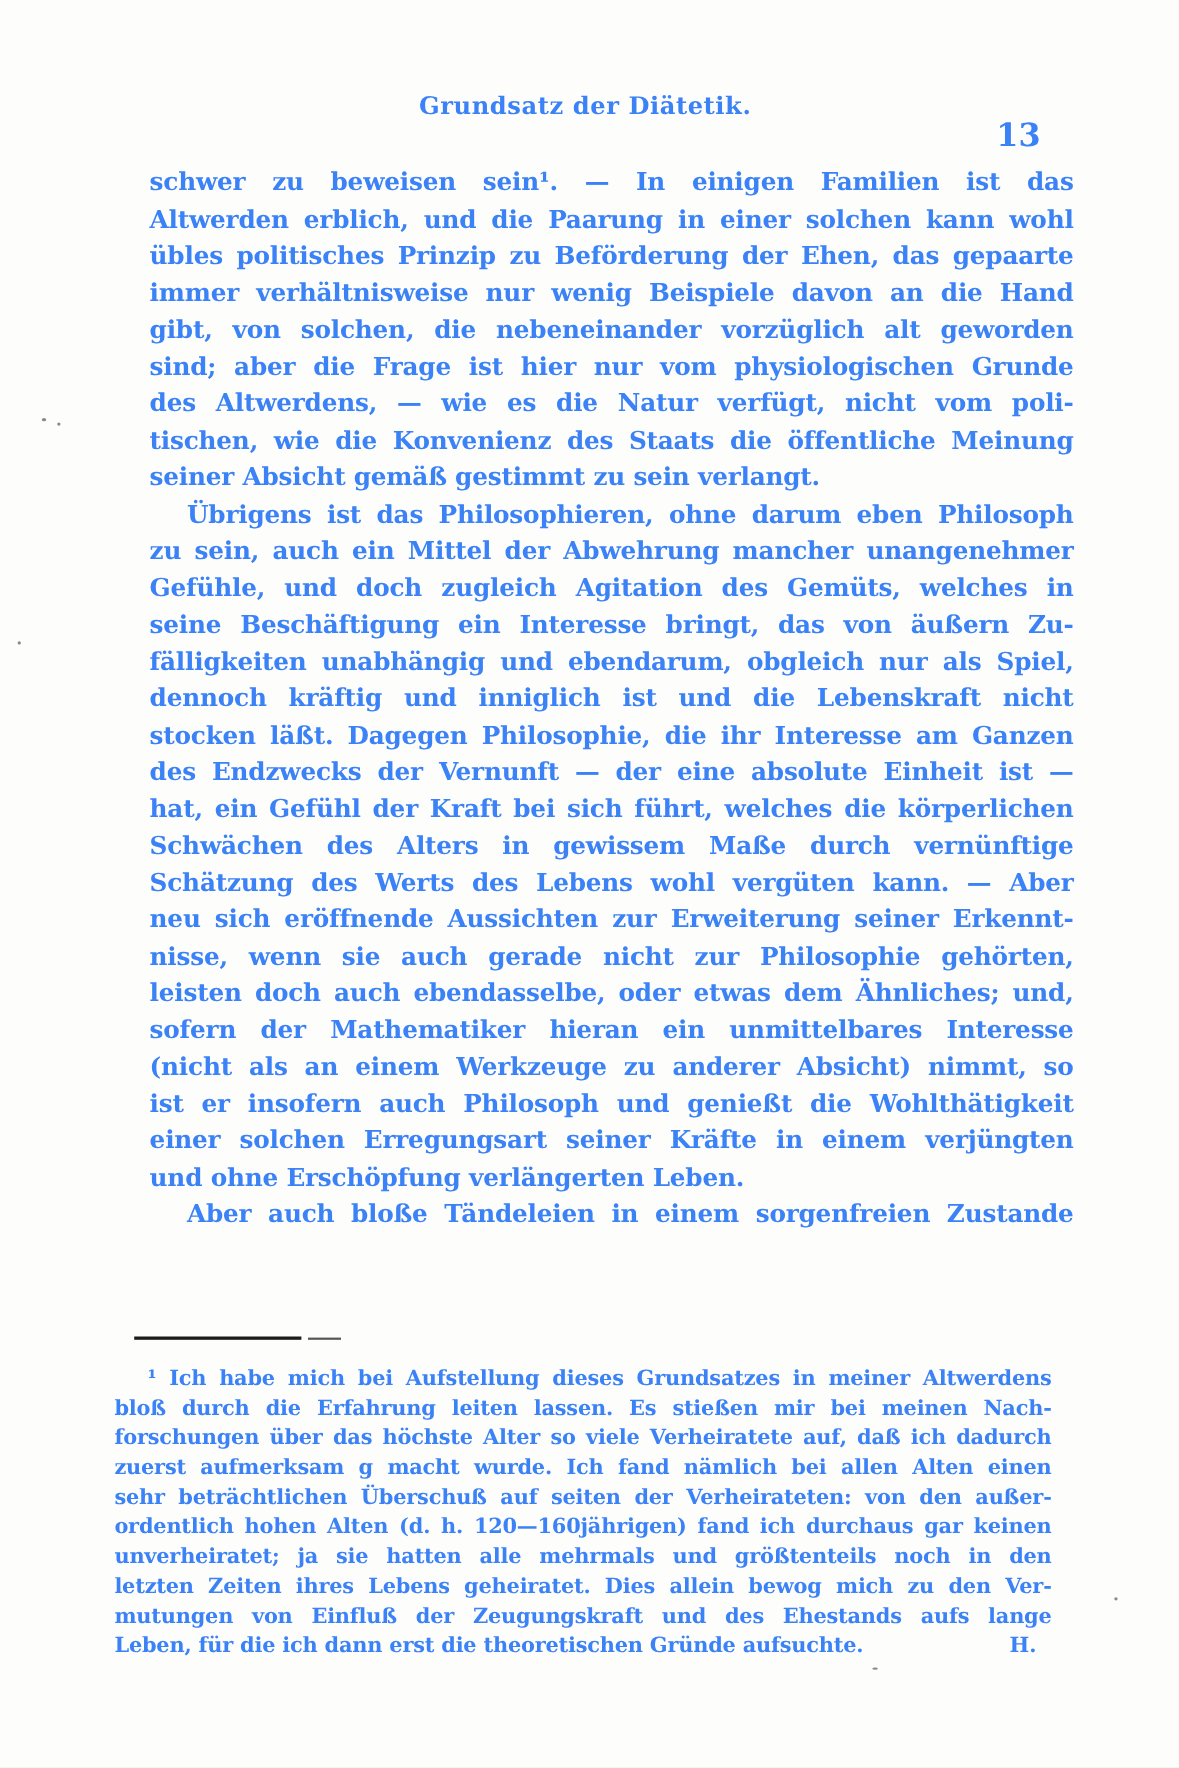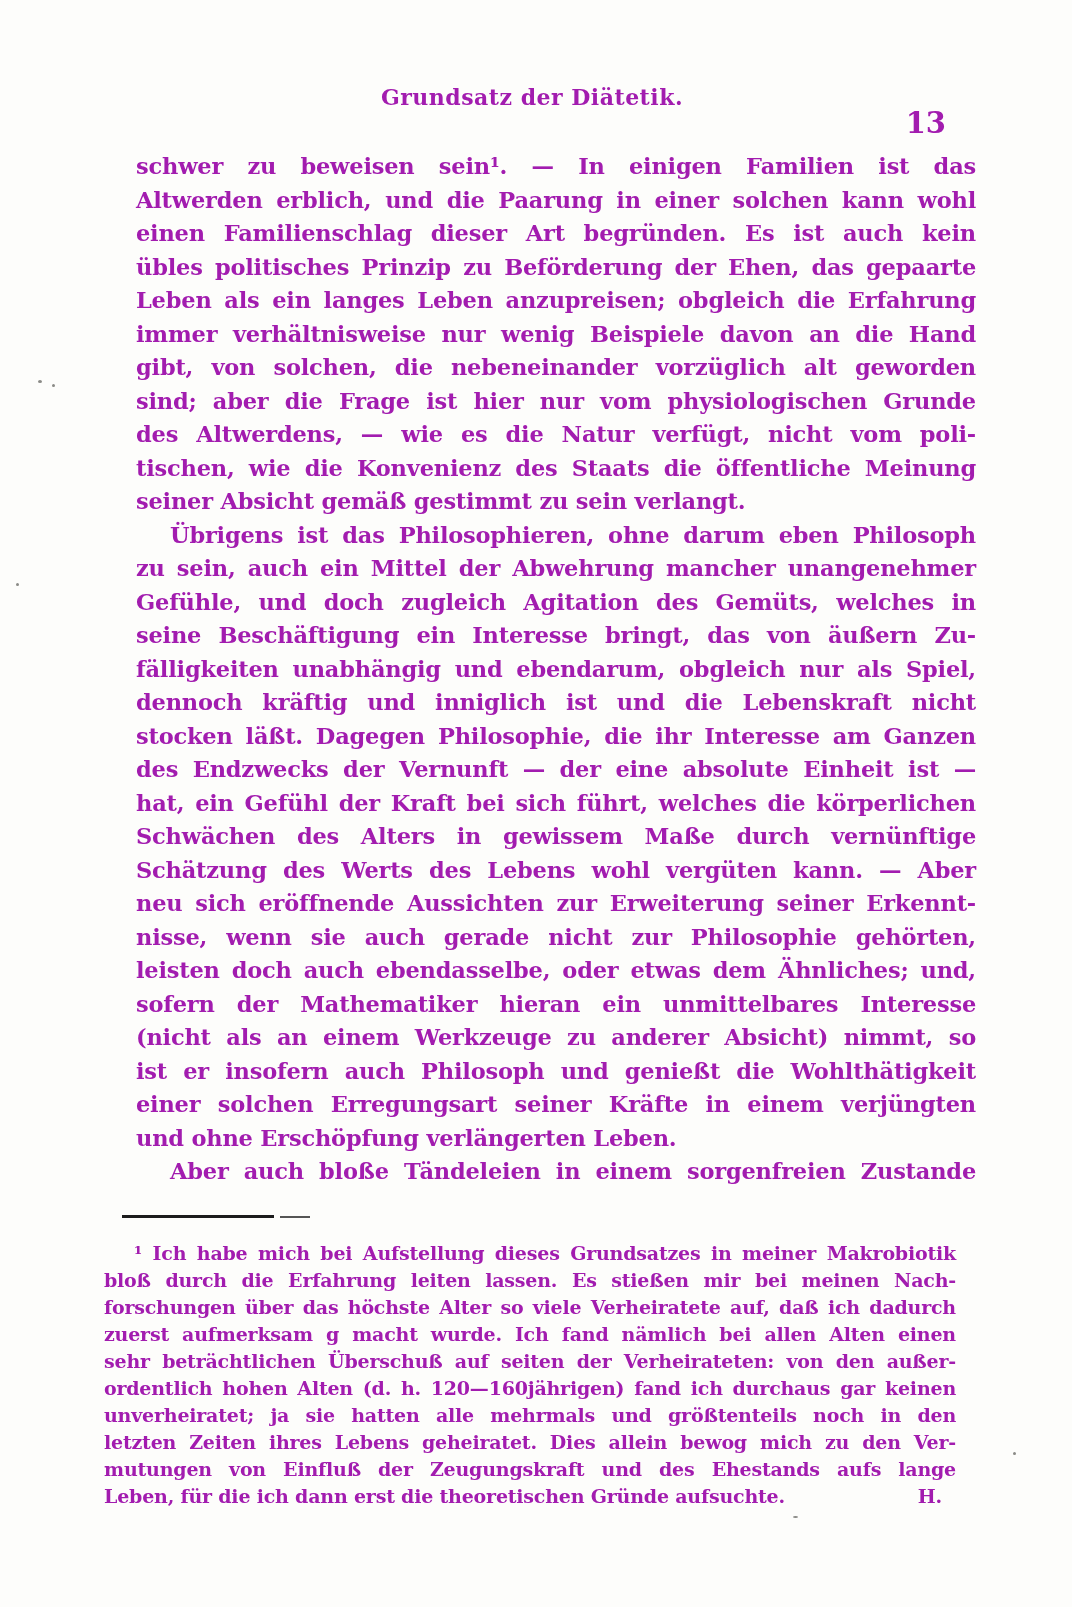--- a/index.html
+++ b/index.html
@@ -2,21 +2,21 @@
 <html lang="de"><head>
 <meta charset="utf-8">
 <style>
   html, body { margin: 0; padding: 0; background: #e8e8e4; }
   .page {
     position: relative;
     width: 1072px;
     height: 1607px;
     margin: 0 auto;
     background: #fdfdfb;
-    color: #a21caf;
+    color: #3b82f6;
     font-family: "DejaVu Serif", serif;
     overflow: hidden;
   }
 
   
   .header {
     position: absolute;
     left: 112px;
     top: 84px;
     width: 840px;
@@ -123,23 +123,21 @@
 <div class="page">
 
   <div class="header">
     <div class="running-title">Grundsatz der Diätetik.</div>
     <div class="page-number">13</div>
   </div>
 
   <div class="body-block">
     <div class="bline">schwer zu beweisen sein¹. — In einigen Familien ist das</div>
     <div class="bline">Altwerden erblich, und die Paarung in einer solchen kann wohl</div>
-    <div class="bline">einen Familienschlag dieser Art begründen. Es ist auch kein</div>
     <div class="bline">übles politisches Prinzip zu Beförderung der Ehen, das gepaarte</div>
-    <div class="bline">Leben als ein langes Leben anzupreisen; obgleich die Erfahrung</div>
     <div class="bline">immer verhältnisweise nur wenig Beispiele davon an die Hand</div>
     <div class="bline">gibt, von solchen, die nebeneinander vorzüglich alt geworden</div>
     <div class="bline">sind; aber die Frage ist hier nur vom physiologischen Grunde</div>
     <div class="bline">des Altwerdens, — wie es die Natur verfügt, nicht vom poli-</div>
     <div class="bline">tischen, wie die Konvenienz des Staats die öffentliche Meinung</div>
     <div class="bline para-end">seiner Absicht gemäß gestimmt zu sein verlangt.</div>
     <div class="bline indent">Übrigens ist das Philosophieren, ohne darum eben Philosoph</div>
     <div class="bline">zu sein, auch ein Mittel der Abwehrung mancher unangenehmer</div>
     <div class="bline">Gefühle, und doch zugleich Agitation des Gemüts, welches in</div>
     <div class="bline">seine Beschäftigung ein Interesse bringt, das von äußern Zu-</div>
@@ -157,21 +155,21 @@
     <div class="bline">(nicht als an einem Werkzeuge zu anderer Absicht) nimmt, so</div>
     <div class="bline">ist er insofern auch Philosoph und genießt die Wohlthätigkeit</div>
     <div class="bline">einer solchen Erregungsart seiner Kräfte in einem verjüngten</div>
     <div class="bline para-end">und ohne Erschöpfung verlängerten Leben.</div>
     <div class="bline indent">Aber auch bloße Tändeleien in einem sorgenfreien Zustande</div>
   </div>
 
   <div class="footnote-rule"></div>
 
   <div class="footnote-block">
-    <div class="fline indent">¹ Ich habe mich bei Aufstellung dieses Grundsatzes in meiner Makrobiotik</div>
+    <div class="fline indent">¹ Ich habe mich bei Aufstellung dieses Grundsatzes in meiner Altwerdens</div>
     <div class="fline">bloß durch die Erfahrung leiten lassen. Es stießen mir bei meinen Nach-</div>
     <div class="fline">forschungen über das höchste Alter so viele Verheiratete auf, daß ich dadurch</div>
     <div class="fline">zuerst aufmerksam g macht wurde. Ich fand nämlich bei allen Alten einen</div>
     <div class="fline">sehr beträchtlichen Überschuß auf seiten der Verheirateten: von den außer-</div>
     <div class="fline">ordentlich hohen Alten (d. h. 120—160jährigen) fand ich durchaus gar keinen</div>
     <div class="fline">unverheiratet; ja sie hatten alle mehrmals und größtenteils noch in den</div>
     <div class="fline">letzten Zeiten ihres Lebens geheiratet. Dies allein bewog mich zu den Ver-</div>
     <div class="fline">mutungen von Einfluß der Zeugungskraft und des Ehestands aufs lange</div>
     <div class="fline last">
       <span>Leben, für die ich dann erst die theoretischen Gründe aufsuchte.</span>

